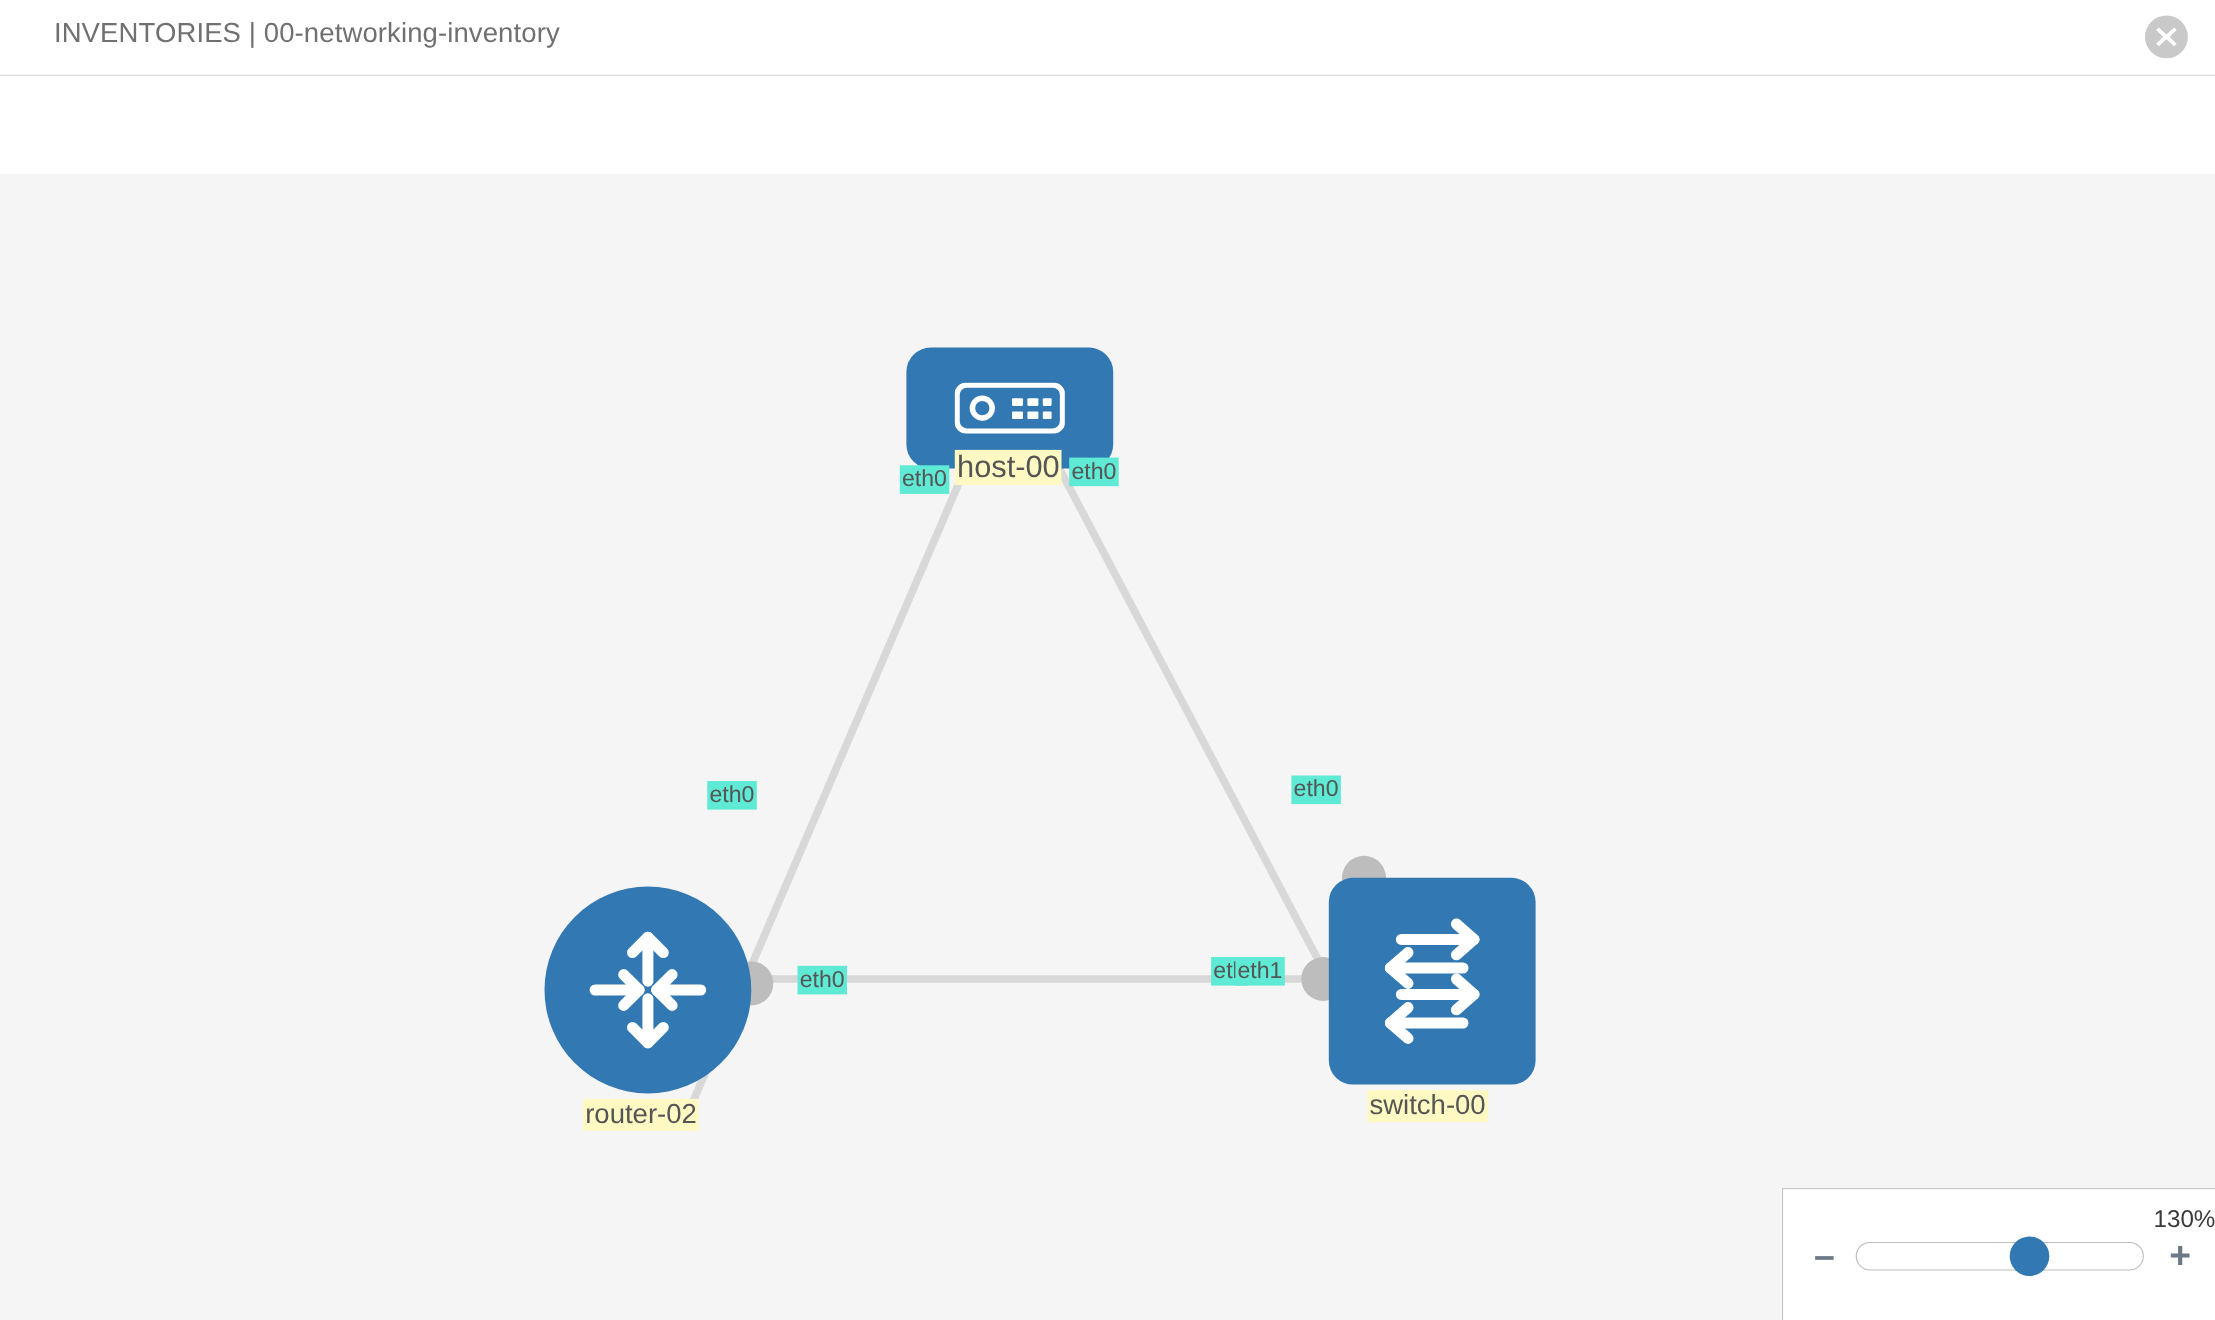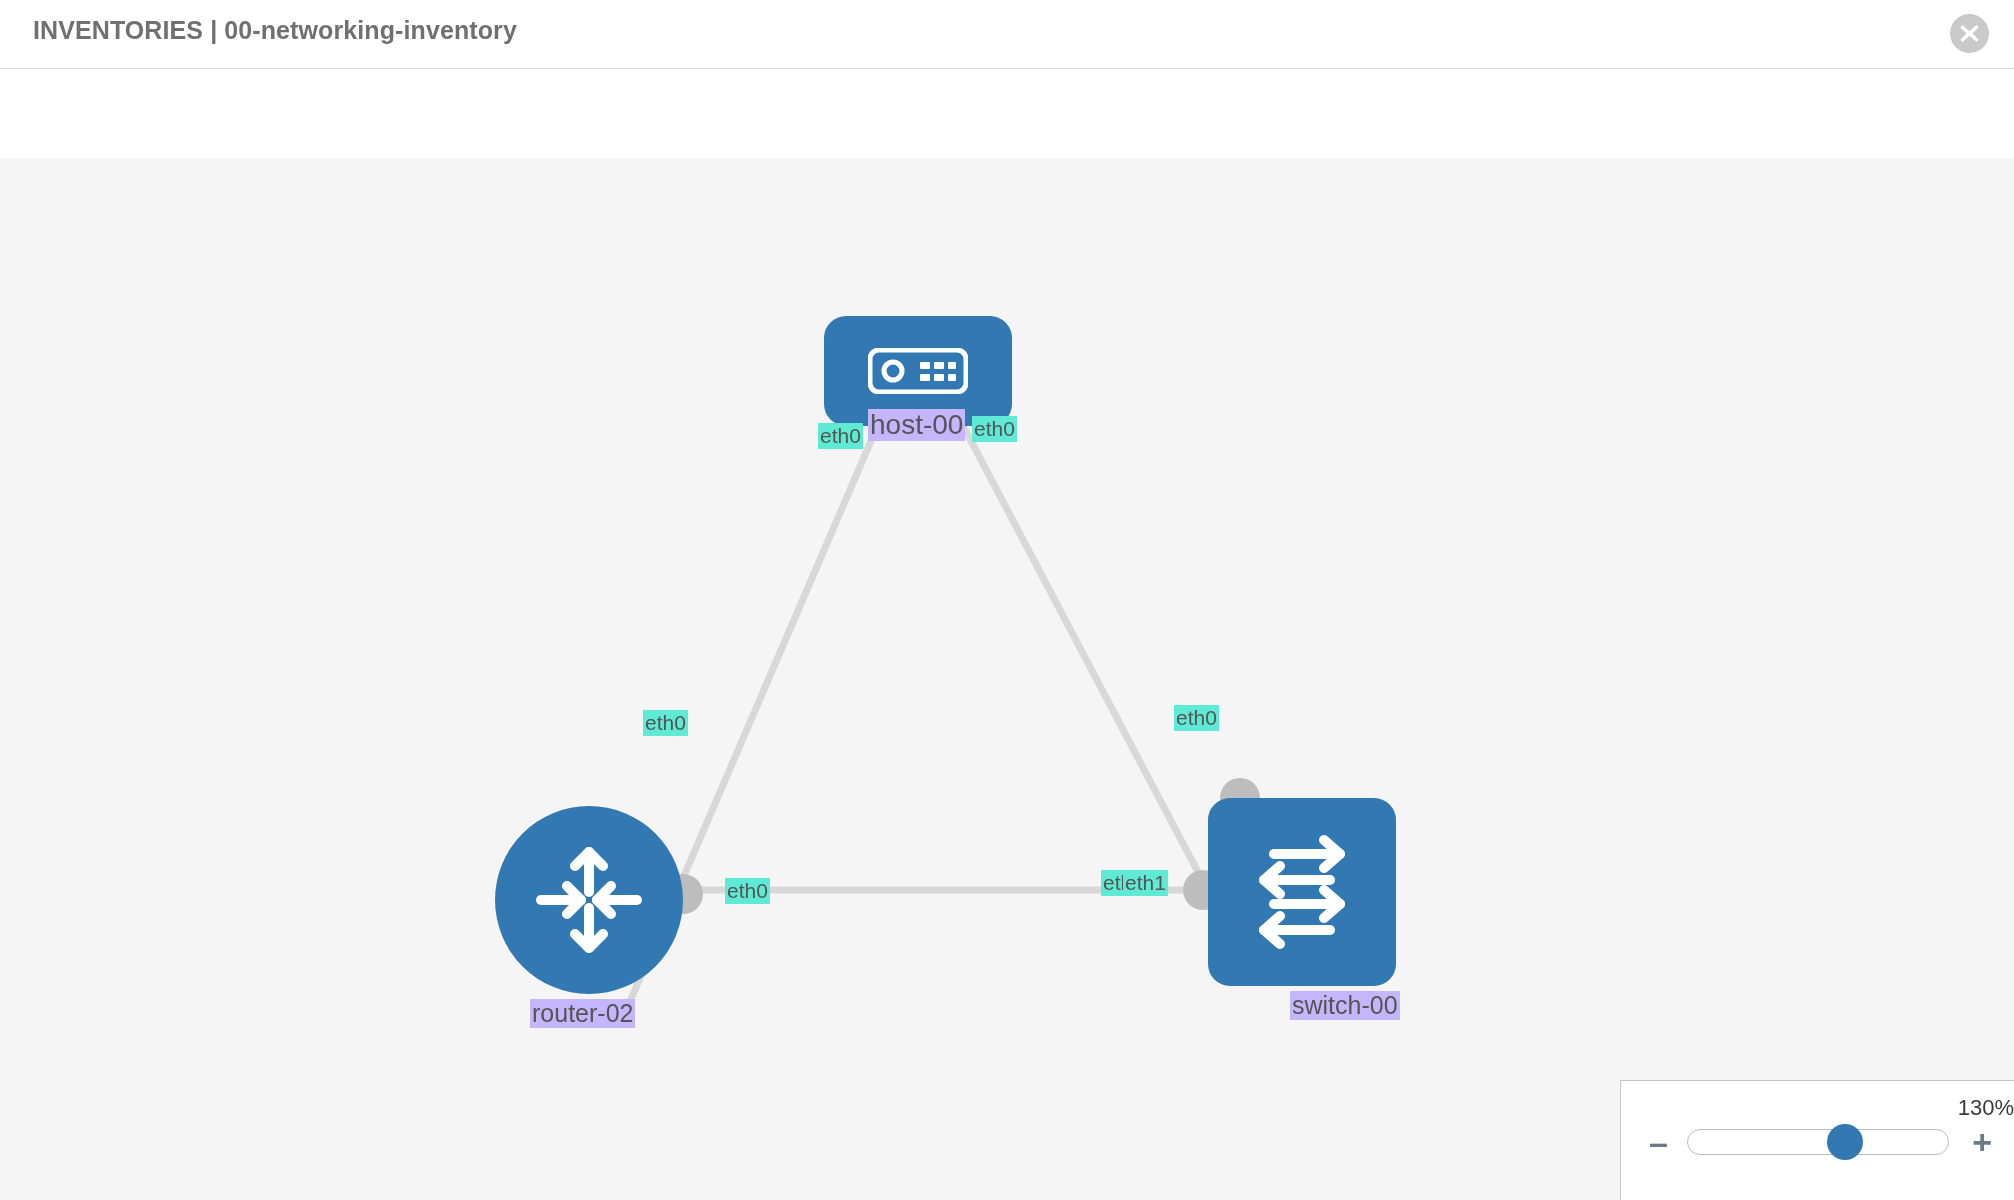--- a/index.html
+++ b/index.html
@@ -24,24 +24,24 @@
     position: absolute;
     top: 0; left: 0;
     width: 2014px;
     height: 69px;
     background: #ffffff;
     border-bottom: 1px solid #d7d7d7;
   }
 
   .page-title {
     position: absolute;
-    left: 33px;
+    left: 49px;
     top: 16px;
     font-size: 25px;
-    font-weight: bold;
+    font-weight: normal;
     color: #707070;
     letter-spacing: 0.1px;
     white-space: nowrap;
     text-align: center;
   }
 
   .close-btn {
     position: absolute;
     right: 25px;
     top: 14px;
@@ -142,21 +142,21 @@
     justify-content: center;
     cursor: pointer;
   }
   .node-shape.square { border-radius: 22px; }
   .node-shape.circle { border-radius: 50%; }
 
   .node-label {
     position: absolute;
     font-size: 25px;
     color: #555555;
-    background: #c4b5fd;
+    background: #fef9c3;
     white-space: nowrap;
     padding: 0 2px;
   }
 
   .port {
     position: absolute;
     width: 40px;
     height: 40px;
     border-radius: 50%;
     background: #bdbdbd;
@@ -311,21 +311,21 @@
             <line x1="86" y1="46" x2="20" y2="46"></line>
             <polyline points="36,32 20,46 36,60"></polyline>
             <line x1="30" y1="70" x2="96" y2="70"></line>
             <polyline points="80,56 96,70 80,84"></polyline>
             <line x1="86" y1="96" x2="20" y2="96"></line>
             <polyline points="36,82 20,96 36,110"></polyline>
           </g>
         </svg>
       </div>
 
-      <div class="node-label" style="left:35px; top:193px;margin-left:47px;">switch-00</div>
+      <div class="node-label" style="left:35px; top:193px;">switch-00</div>
       <div class="edge-label" style="left:-34px;  top:-93px;">eth0</div>
       <div class="edge-label" style="left:-107px; top:72px;">eth</div>
       <div class="edge-label" style="left:-85px;  top:72px;">eth1</div>
     </div>
 
   </div>
 
   <div class="zoom-panel">
     <div class="zoom-value">130%</div>
     <div class="zoom-minus">–</div>

